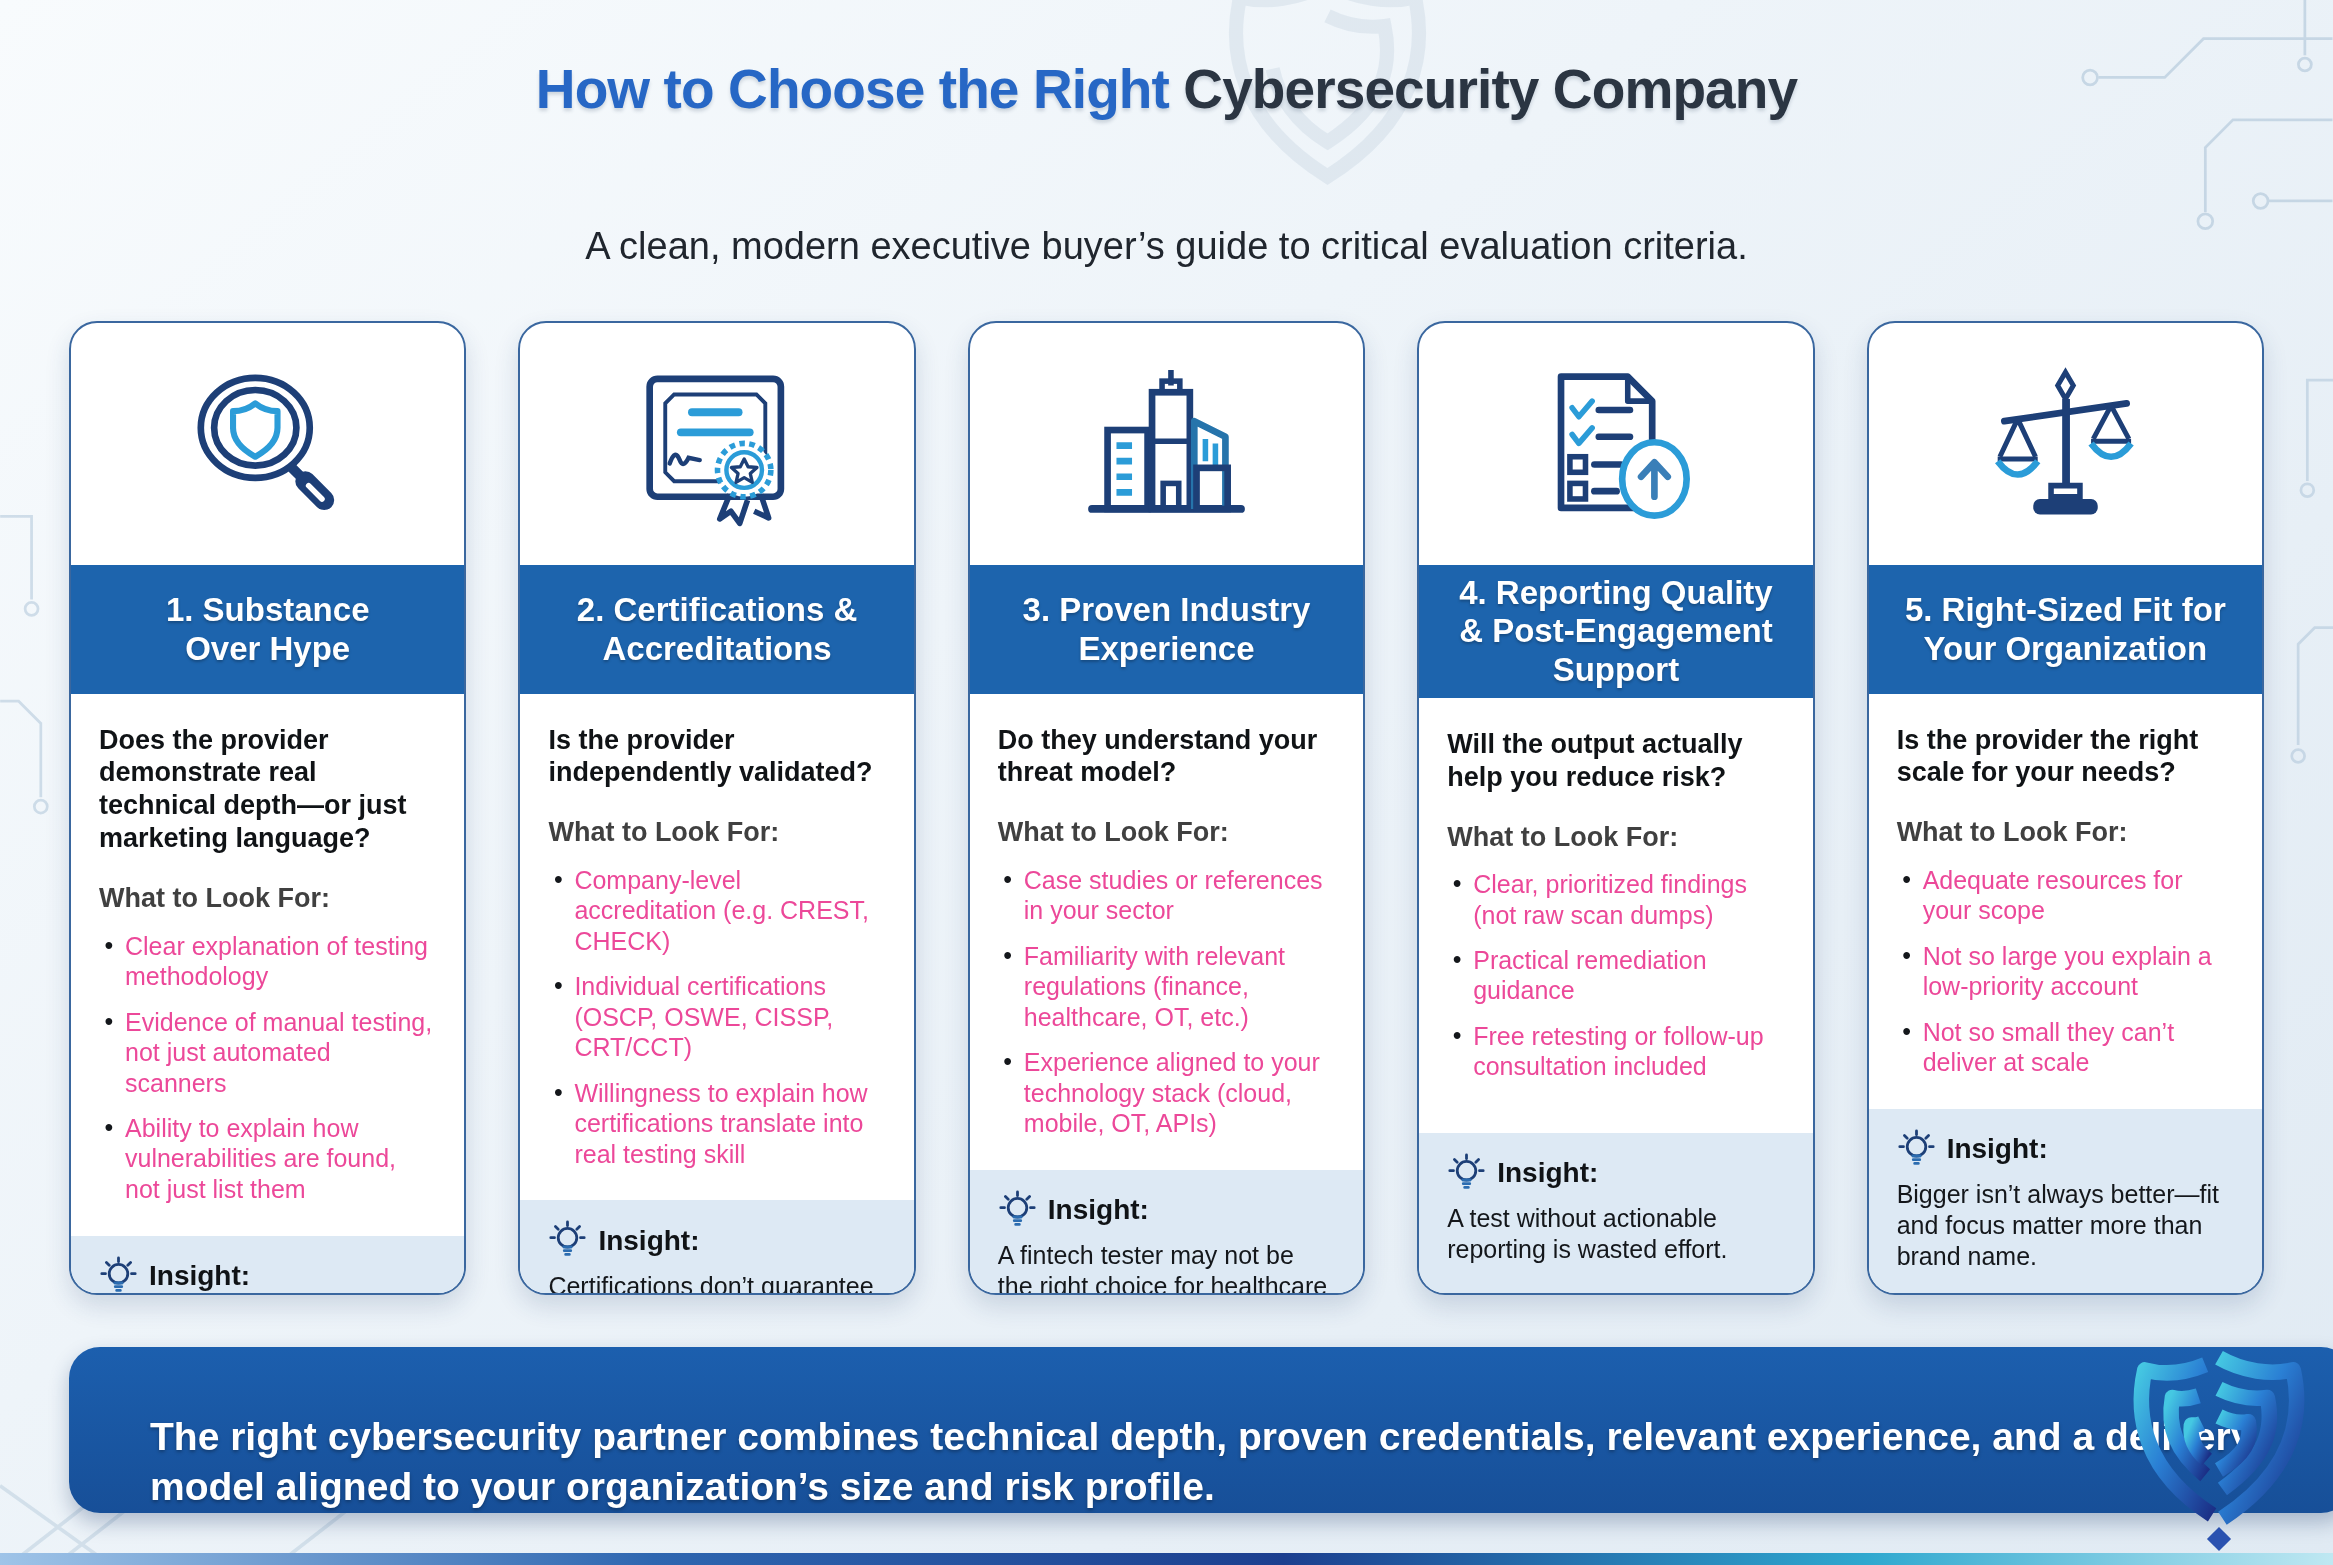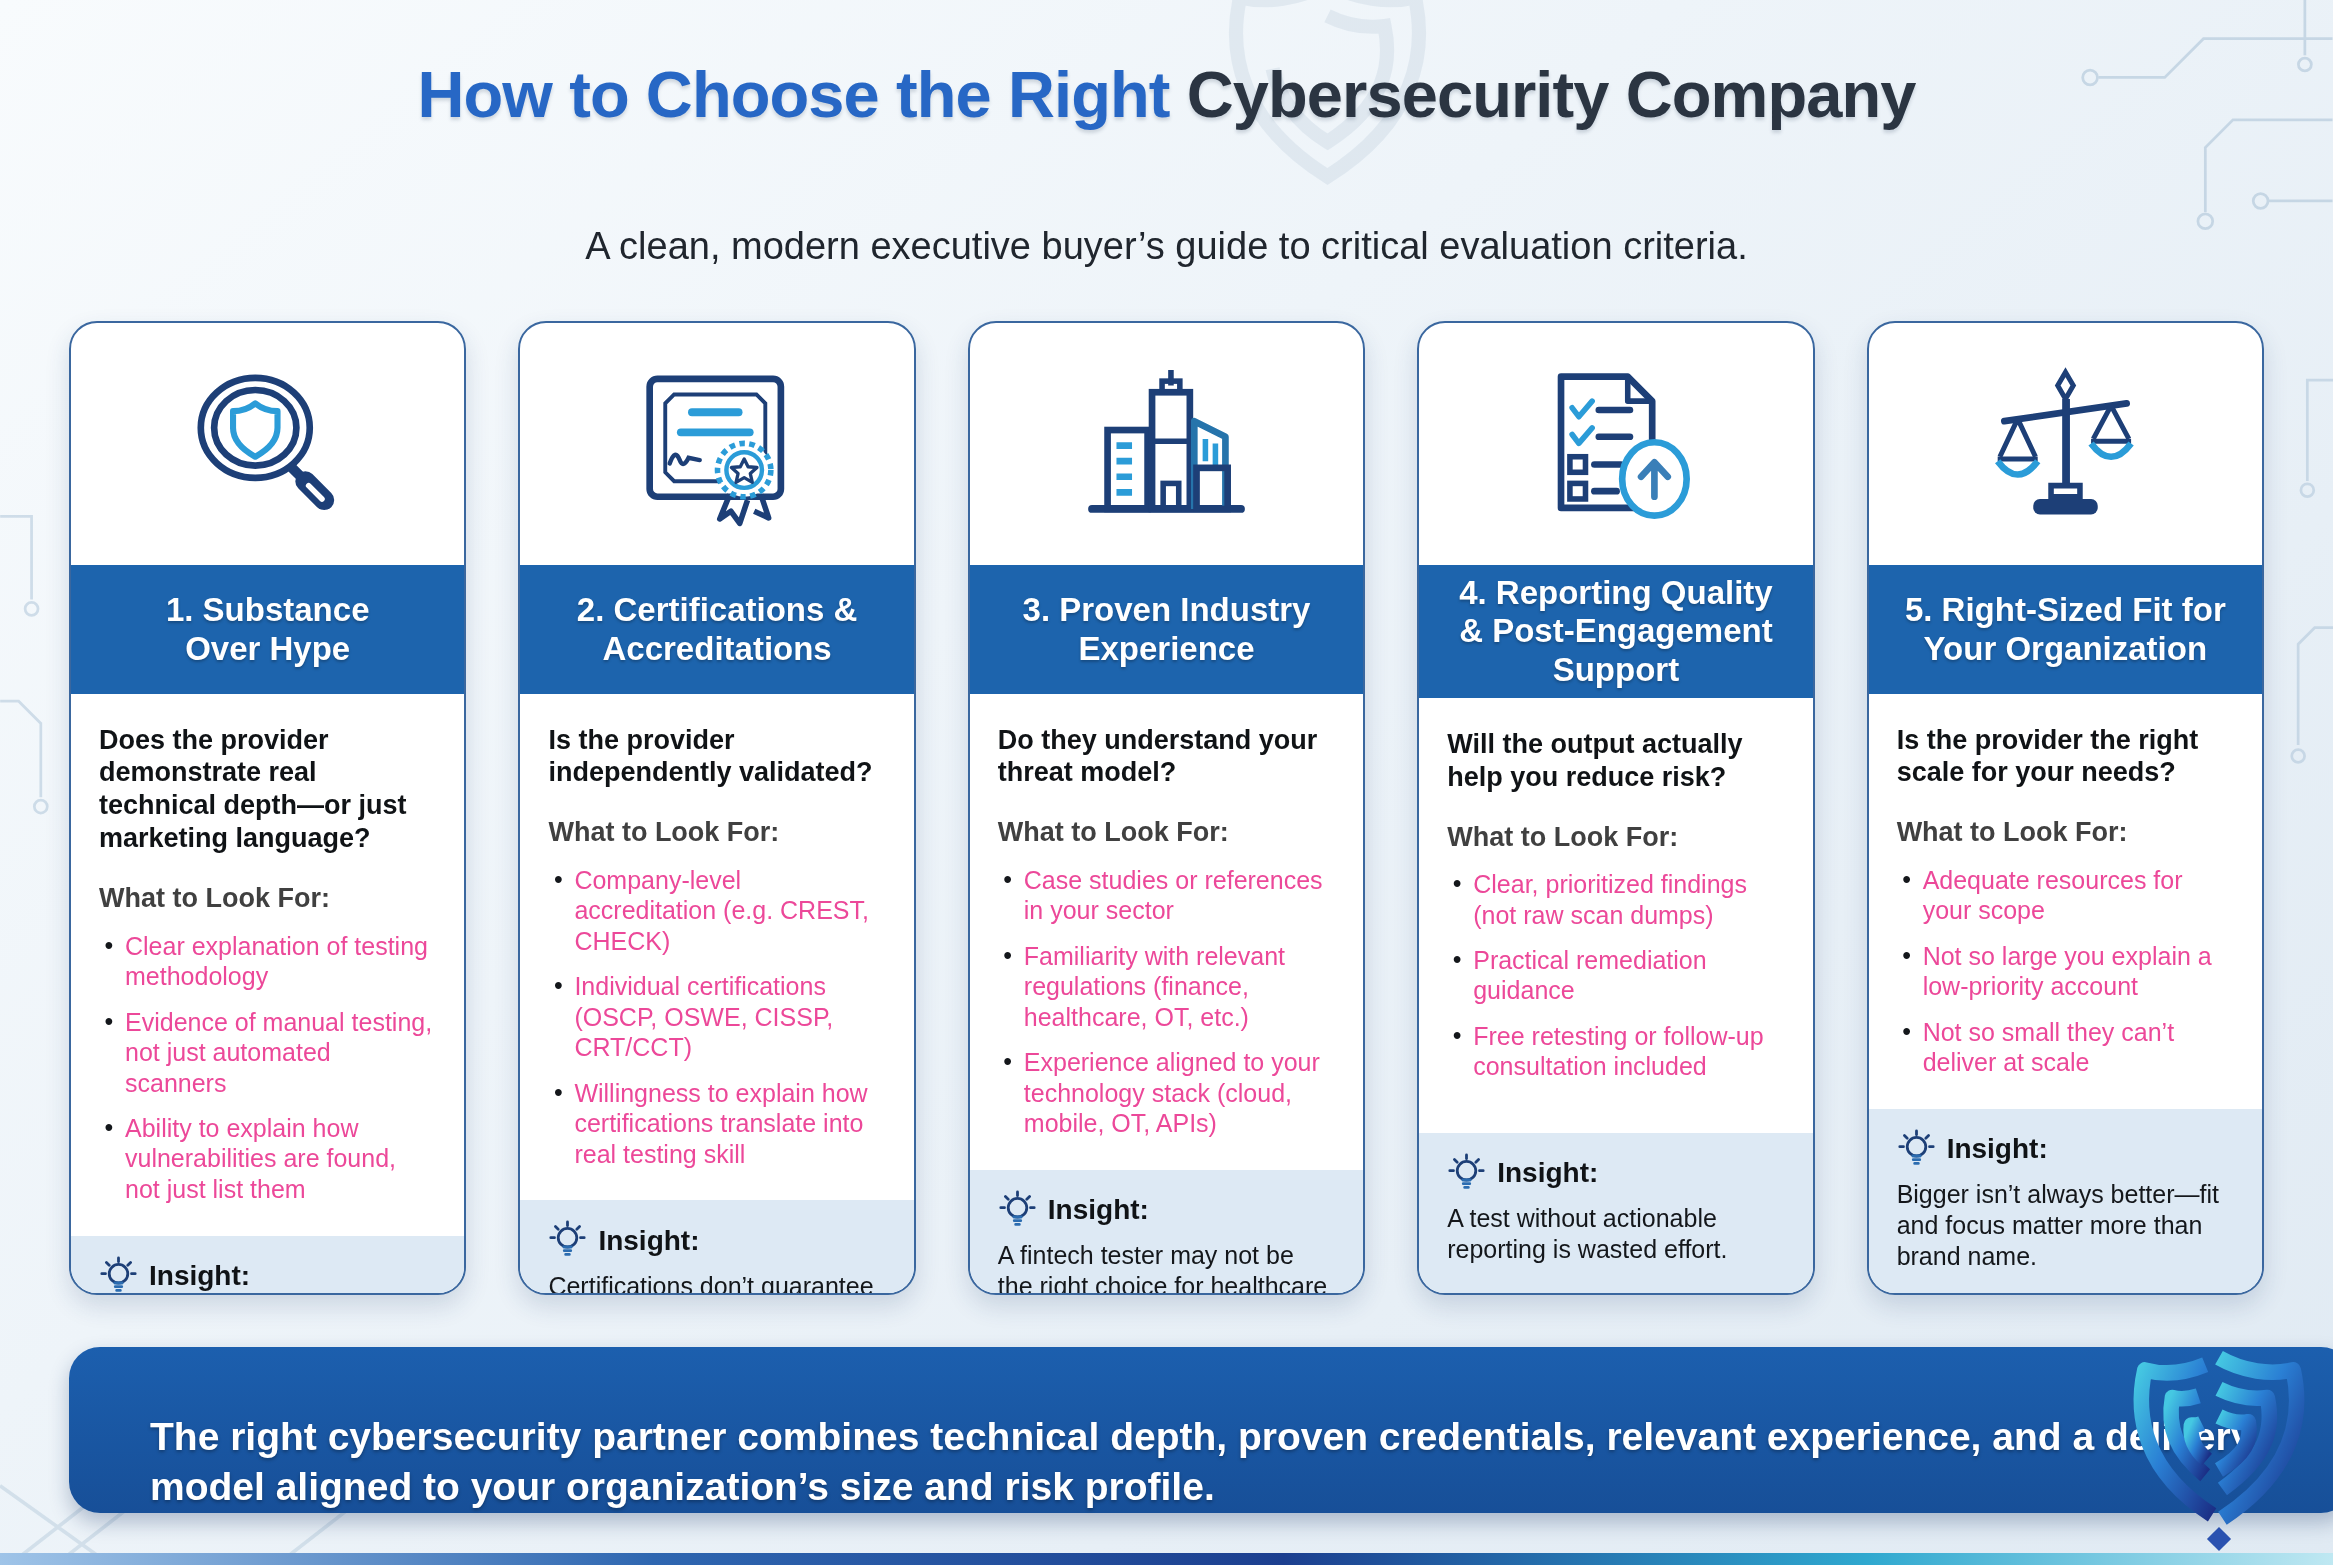--- a/index.html
+++ b/index.html
@@ -5,21 +5,21 @@
   * { margin:0; padding:0; box-sizing:border-box; }
   html,body { width:2333px; height:1565px; }
   body {
     position:relative; overflow:hidden;
     font-family:"Liberation Sans", sans-serif;
     background:linear-gradient(140deg,#f8fbfd 0%,#eef4f9 40%,#e0eaf3 100%);
   }
   .decor { position:absolute; pointer-events:none; }
   .page-title {
     position:absolute; top:57px; left:0; width:100%;
-    text-align:center; font-weight:bold; font-size:65px; letter-spacing:-0.9px;
+    text-align:center; font-weight:bold; font-size:55px; letter-spacing:-0.9px;
     color:#2b3542; text-shadow:0 2.8px 3.7px rgba(40,60,90,.18);
     white-space:nowrap;
   }
   .page-title .hl { color:#2767c5; }
   .subtitle {
     position:absolute; top:225px; left:0; width:100%;
     text-align:center; font-size:38px; color:#20262e;
   }
   .cards {
     position:absolute; left:69px; top:321px; width:2195px; height:974px;

